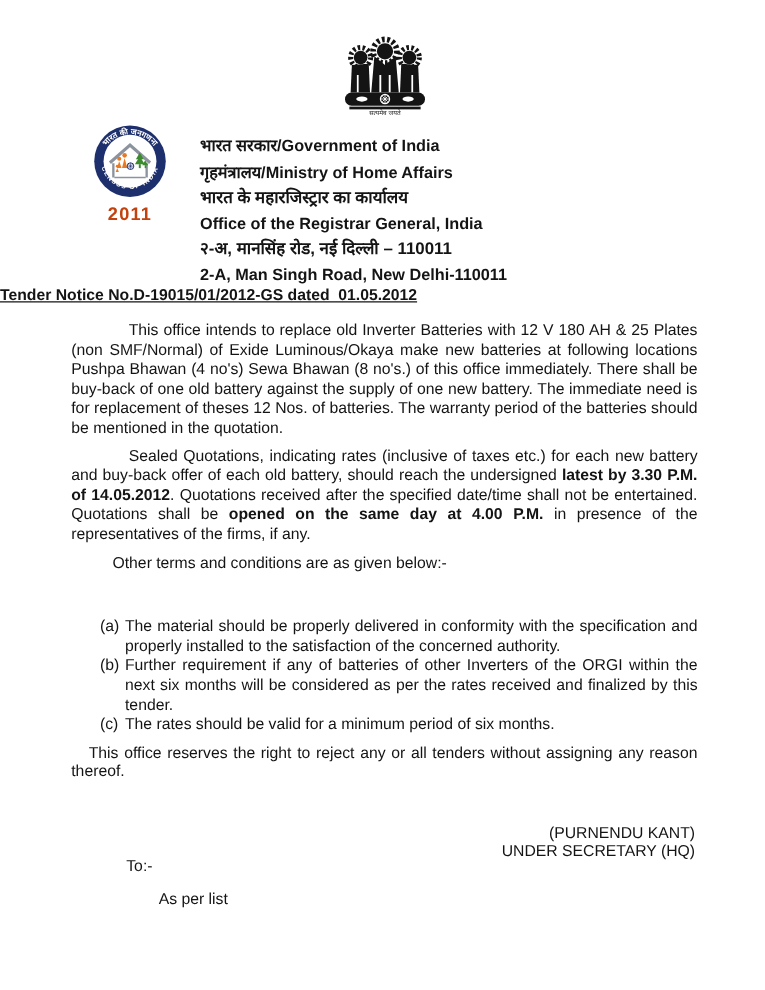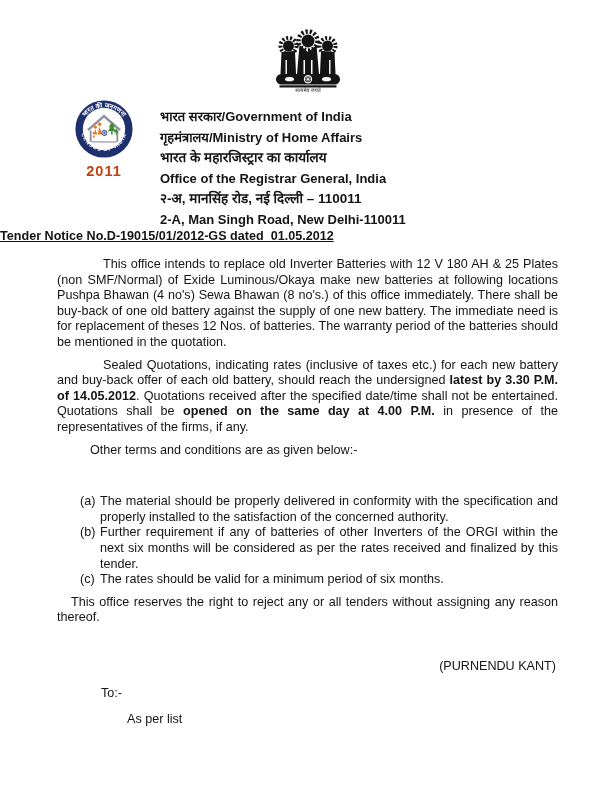--- a/index.html
+++ b/index.html
@@ -148,18 +148,19 @@
       <div class="term"><span class="tlabel">(a)</span><span>The material should be properly delivered in conformity with the specification and properly installed to the satisfaction of the concerned authority.</span></div>
       <div class="term"><span class="tlabel">(b)</span><span>Further requirement if any of batteries of other Inverters of the ORGI within the next six months will be considered as per the rates received and finalized by this tender.</span></div>
       <div class="term"><span class="tlabel">(c)</span><span>The rates should be valid for a minimum period of six months.</span></div>
     </div>
 
     <p class="closing">This office reserves the right to reject any or all tenders without assigning any reason thereof.</p>
   </div>
 
   <div class="sig">
     <div>(PURNENDU KANT)</div>
+    <div>UNDER SECRETARY (HQ)</div>
   </div>
 
   <div class="to">To:-</div>
   <div class="asper">As per list</div>
 
 </div>
 
 </body></html>

